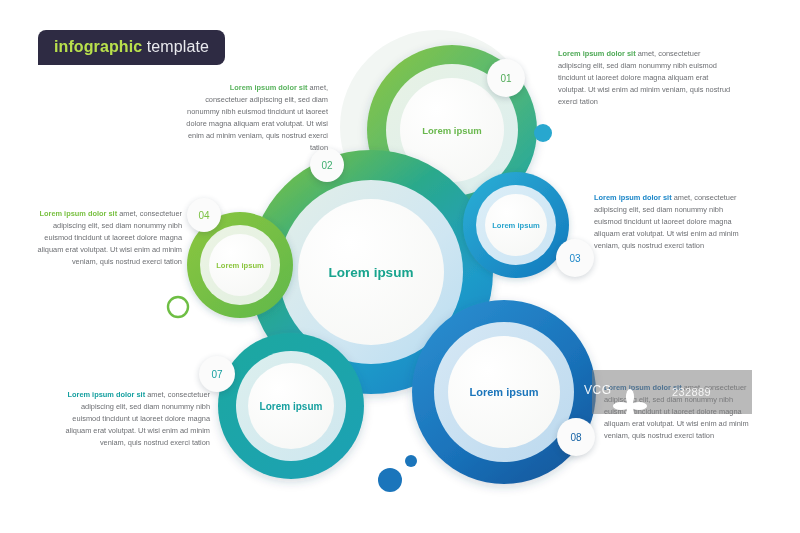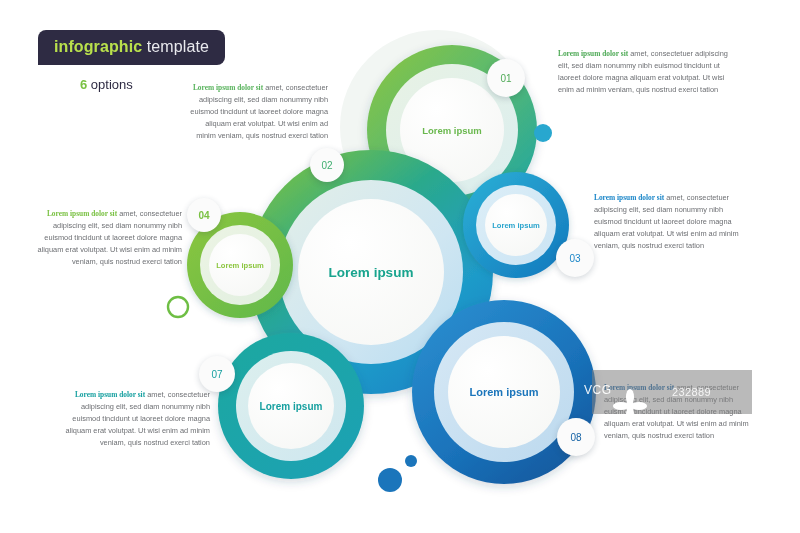--- a/index.html
+++ b/index.html
@@ -59,21 +59,21 @@
   .stage svg { display: block; }
 
   
   .tblock {
     position: absolute;
     font-size: 7.4px;
     line-height: 1.62;
     color: #6d6f73;
     width: 148px;
   }
-  .tblock .lead { font-weight: bold; font-family: Liberation Serif, serif; }
+  .tblock .lead { font-weight: bold; }
 
   .t01 { left: 558px; top: 48px; width: 176px; text-align: left; }
   .t02 { left: 186px; top: 82px; width: 142px; text-align: right; }
   .t03 { left: 594px; top: 192px; width: 150px; text-align: left; }
   .t04 { left: 36px;  top: 208px; width: 146px; text-align: right; }
   .t05 { left: 64px;  top: 389px; width: 146px; text-align: right; }
   .t06 { left: 604px; top: 382px; width: 150px; text-align: left; }
 
   
   .numbadge {
@@ -127,23 +127,20 @@
     width: 36px; height: 36px;
   }
 </style>
 </head>
 <body>
 
 <div class="badge-wrap">
   <div class="badge">
     <span class="badge-strong">infographic</span><span class="badge-light"> template</span>
   </div>
-  <div class="subtitle">
-    <span class="num">6</span><span class="word"> options</span>
-  </div>
 </div>
 
 <div class="stage">
 <svg width="800" height="533" viewBox="0 0 800 533" xmlns="http://www.w3.org/2000/svg">
   <defs>
 
     <linearGradient id="g01" x1="0" y1="0" x2="1" y2="1">
       <stop offset="0%" stop-color="#8cc63f"></stop>
       <stop offset="45%" stop-color="#5cba6e"></stop>
       <stop offset="100%" stop-color="#17a4a8"></stop>
@@ -259,21 +256,21 @@
 <div class="clabel" style="left:452px; top:130px; font-size:9.5px; color:#6ab84e;">Lorem ipsum</div>
 <div class="clabel" style="left:371px; top:272px; font-size:13.5px; color:#18a48e;">Lorem ipsum</div>
 <div class="clabel" style="left:516px; top:225px; font-size:7.6px; color:#29a4cd;">Lorem ipsum</div>
 <div class="clabel" style="left:240px; top:265px; font-size:7.6px; color:#8cc63f;">Lorem ipsum</div>
 <div class="clabel" style="left:291px; top:406px; font-size:10px; color:#17a0a0;">Lorem ipsum</div>
 <div class="clabel" style="left:504px; top:392px; font-size:11px; color:#1b75bb;">Lorem ipsum</div>
 
 <div class="numbadge" style="left:487px; top:59px; width:38px; height:38px; color:#4faa57;">01</div>
 <div class="numbadge" style="left:310px; top:148px; width:34px; height:34px; color:#3fae6f;">02</div>
 <div class="numbadge" style="left:556px; top:239px; width:38px; height:38px; color:#1b86c8;">03</div>
-<div class="numbadge" style="left:187px; top:198px; width:34px; height:34px; color:#7ac143;font-weight:bold;">04</div>
+<div class="numbadge" style="left:187px; top:198px; width:34px; height:34px; color:#7ac143;">04</div>
 <div class="numbadge" style="left:199px; top:356px; width:36px; height:36px; color:#17a0a0;">07</div>
 <div class="numbadge" style="left:557px; top:418px; width:38px; height:38px; color:#1462a5;">08</div>
 
 <div class="tblock t01">
   <span class="lead" style="color:#4faa57;">Lorem ipsum dolor sit</span><span> amet, consectetuer adipiscing elit, sed diam nonummy nibh euismod tincidunt ut laoreet dolore magna aliquam erat volutpat. Ut wisi enim ad minim veniam, quis nostrud exerci tation</span>
 </div>
 
 <div class="tblock t02">
   <span class="lead" style="color:#59b35d;">Lorem ipsum dolor sit</span><span> amet, consectetuer adipiscing elit, sed diam nonummy nibh euismod tincidunt ut laoreet dolore magna aliquam erat volutpat. Ut wisi enim ad minim veniam, quis nostrud exerci tation</span>
 </div>

